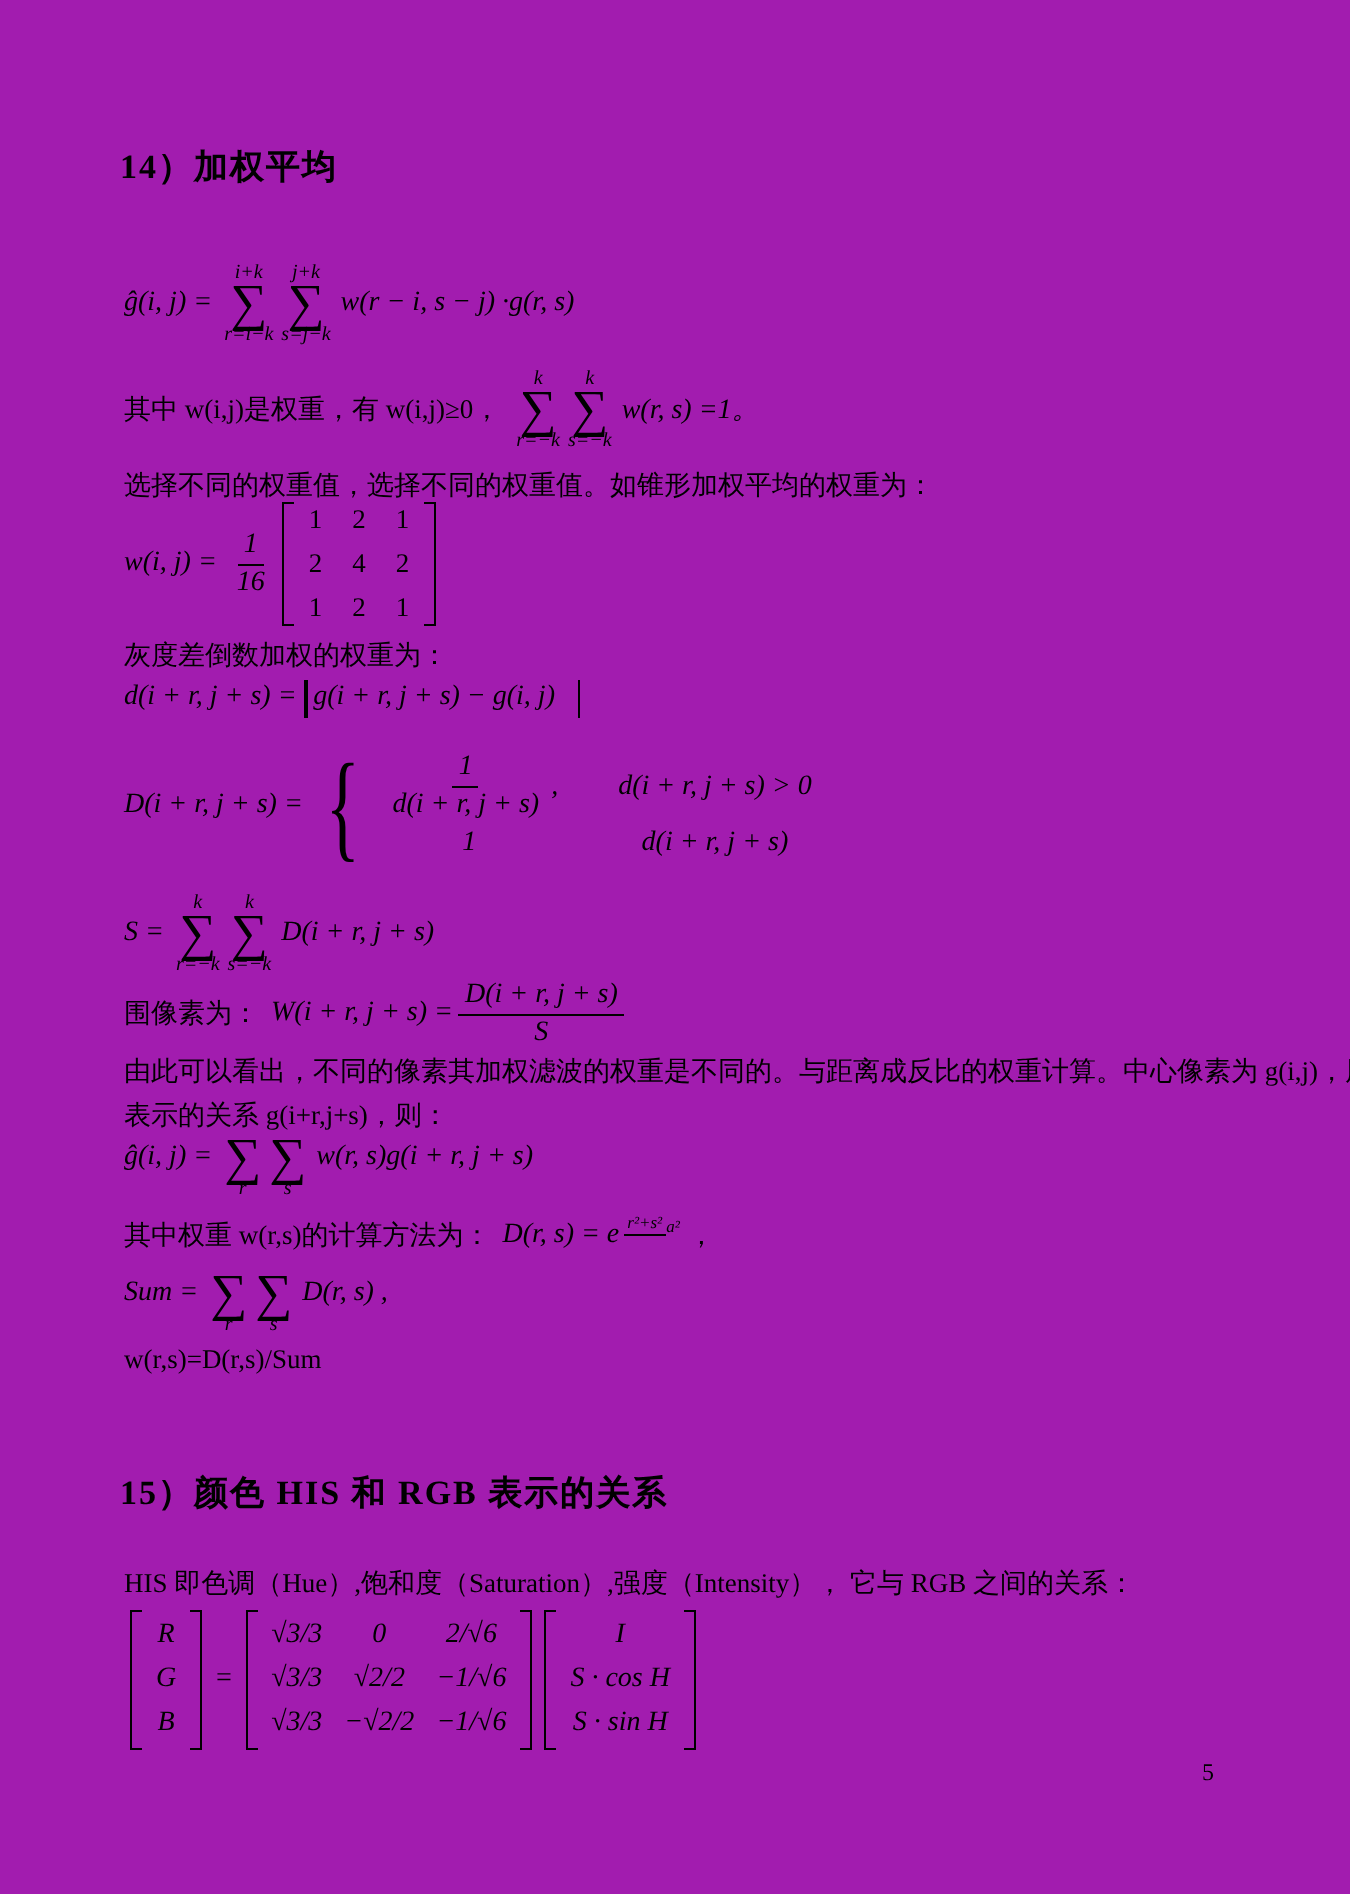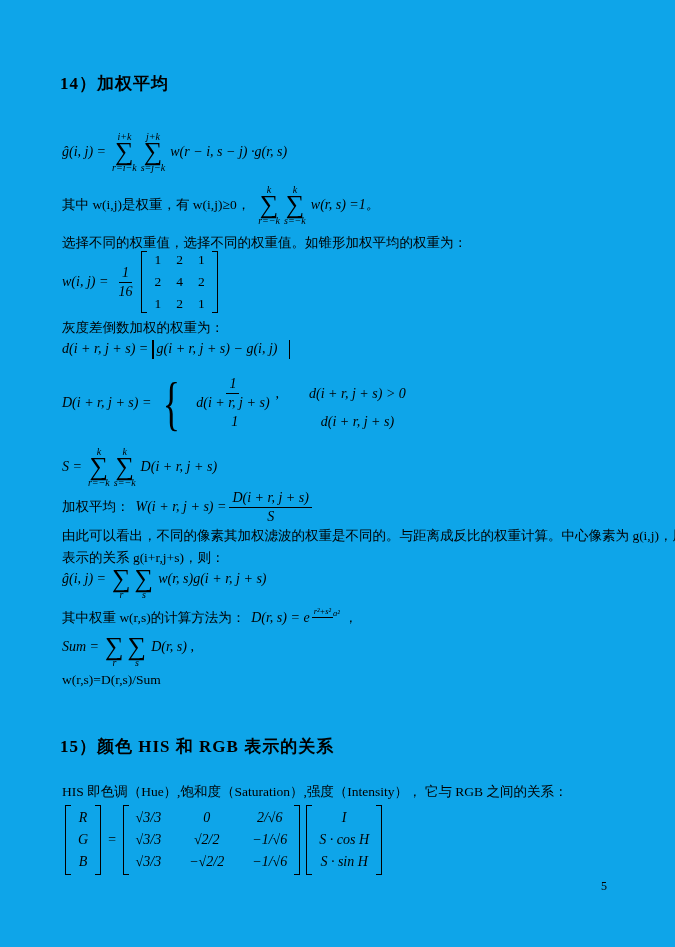--- a/index.html
+++ b/index.html
@@ -1,17 +1,17 @@
 <!DOCTYPE html>
 <html><head>
 <meta charset="utf-8">
 <style>
   html,body{margin:0;padding:0;background:#ffffff;}
   .page{
-    position:relative;width:675px;height:947px;background:#0ea5e9;color:#000;
+    position:relative;width:675px;height:947px;background:#a21caf;color:#000;
     font-family:"Liberation Serif","DejaVu Serif",serif;overflow:hidden;
   }
   .abs{position:absolute;}
   .h{font-weight:bold;font-size:17px;letter-spacing:1px;white-space:nowrap;}
   .t{font-size:13.5px;white-space:nowrap;}
   .m{font-style:italic;font-size:14px;white-space:nowrap;}
   .frow{display:flex;align-items:center;}
   .frow > .lhs{margin-right:4px;}
   .frow > .body{margin-left:3px;}
 
@@ -150,21 +150,21 @@
     </span>
     <span class="sum">
       <span class="lim">k</span>
       <span class="sg">∑</span>
       <span class="lim">s=−k</span>
     </span>
     <span class="m body">D(i + r, j + s)</span>
   </div>
 
   <div class="abs frow" style="left:62px;top:487px;height:40px">
-    <span class="t">加权平均：</span>
+    <span class="t">围像素为：</span>
     <span class="m" style="margin-left:6px">W(i + r, j + s) =</span>
     <span class="frac m">
       <span class="fn">D(i + r, j + s)</span>
       <span class="fd">S</span>
     </span>
   </div>
 
   <div class="abs t" style="left:62px;top:527px">由此可以看出，不同的像素其加权滤波的权重是不同的。与距离成反比的权重计算。中心像素为 g(i,j)，周</div>
   <div class="abs t" style="left:62px;top:549px">表示的关系 g(i+r,j+s)，则：</div>
 
@@ -220,21 +220,21 @@
       <span class="cells g1 m">
         <span class="c">R</span>
         <span class="c">G</span>
         <span class="c">B</span>
       </span>
       <span class="bk bkr"></span>
     </span>
     <span class="m" style="margin:0 3px">=</span>
     <span class="mx" style="height:70px">
       <span class="bk bkl"></span>
-      <span class="cells g3 m" style="column-gap:28px">
+      <span class="cells g3 m" style="column-gap:11px">
         <span class="c">√3/3</span>
         <span class="c">0</span>
         <span class="c">2/√6</span>
         <span class="c">√3/3</span>
         <span class="c">√2/2</span>
         <span class="c">−1/√6</span>
         <span class="c">√3/3</span>
         <span class="c">−√2/2</span>
         <span class="c">−1/√6</span>
       </span>

